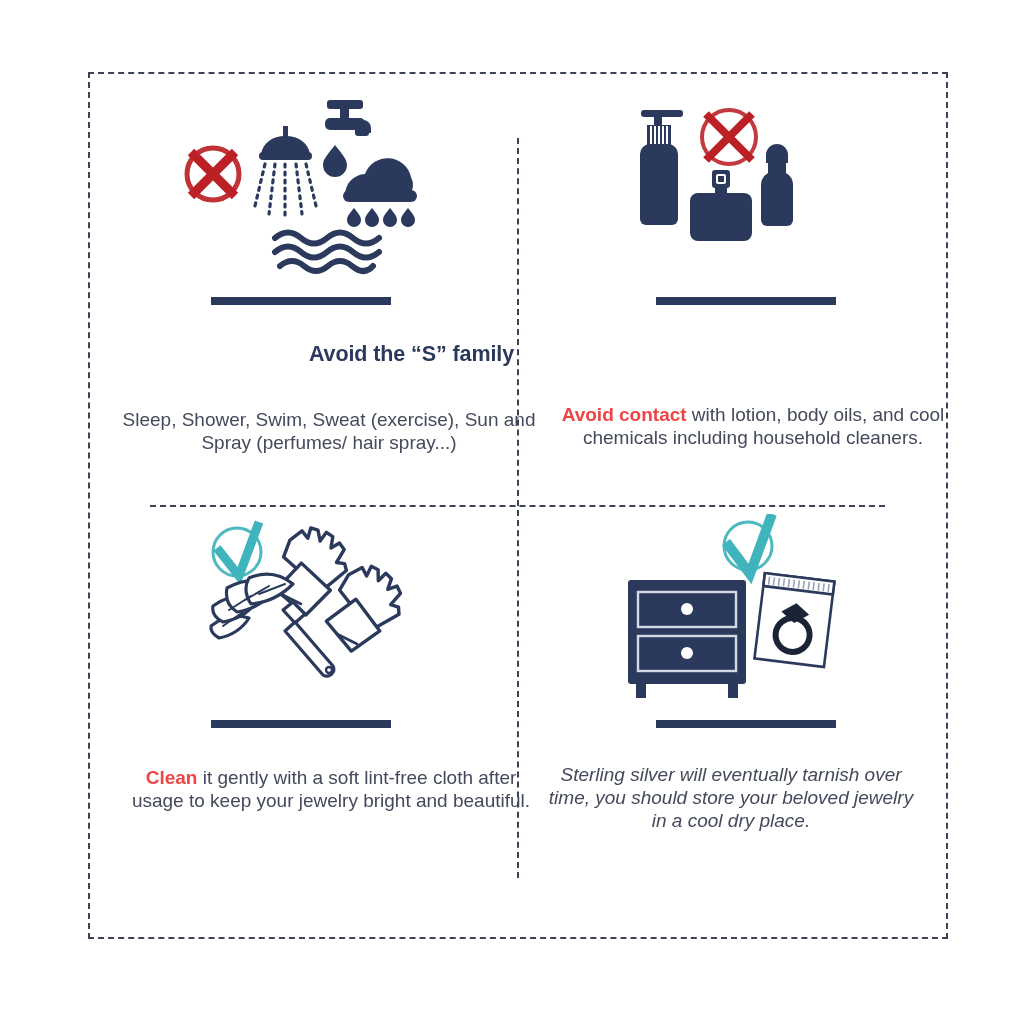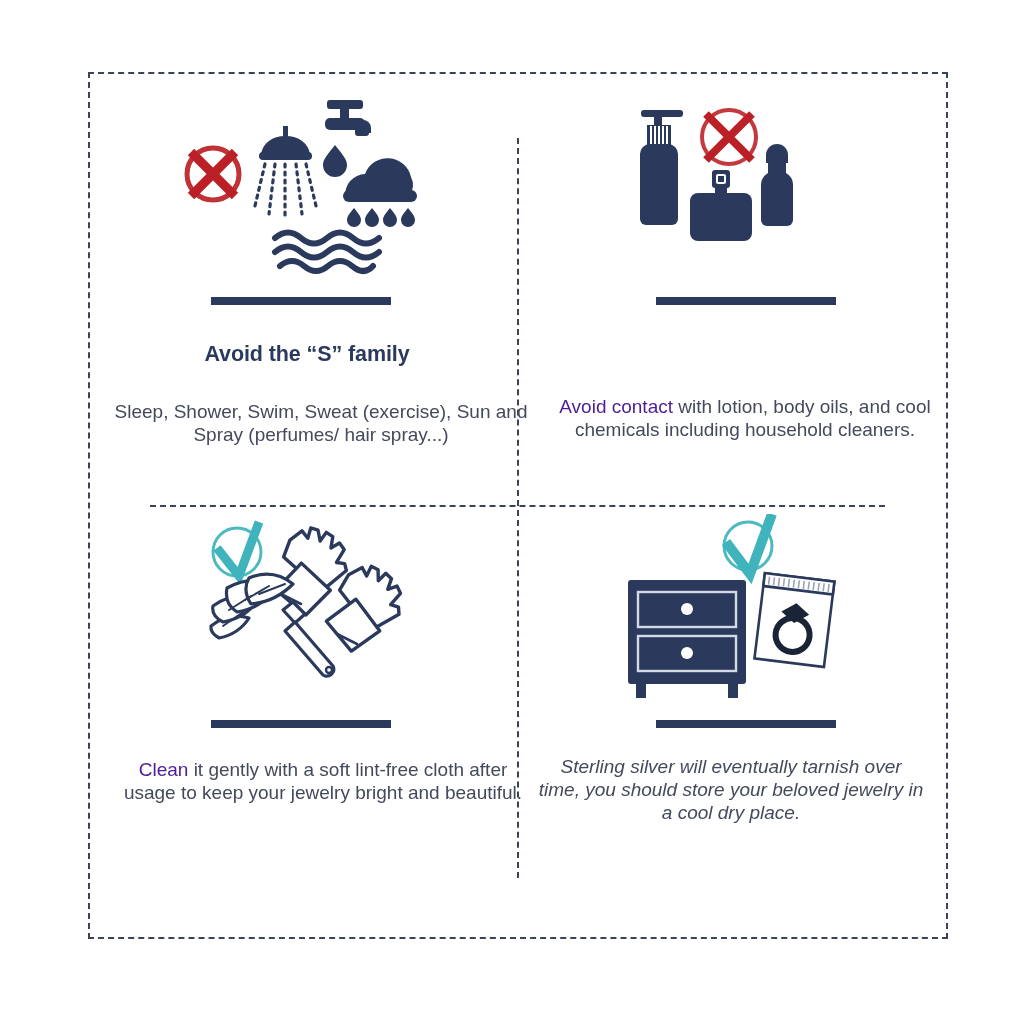--- a/index.html
+++ b/index.html
@@ -67,38 +67,38 @@
   .icon-stage svg { display: block; margin: 0 auto; }
 
   .rule {
     width: 180px;
     height: 8px;
     background: #2b3a5c;
     margin: 0 auto;
   }
 
   .heading {
-    text-align: center;
+    text-align: right;
     color: #2b3a5c;
     font-size: 21.5px;
     font-weight: bold;
     letter-spacing: -0.1px;
     margin: 0;
   }
 
   .body-text {
     text-align: center;
     color: #444a5c;
     font-size: 19px;
     line-height: 1.22;
-    margin: 8px;
+    margin: 16px;
     padding: 0 6px;
   }
   .body-text + .body-text { margin-top: 14px; }
-  .body-text b { color: #4c1d95; font-weight: normal; }
+  .body-text b { color: #ef4444; font-weight: bold; }
 
   
   .tl-rule  { position: absolute; left: 111px; top: 205px; }
   .tl-head  { position: absolute; left: 0; top: 250px; width: 414px; }
   .tl-body  { position: absolute; left: 0; top: 300px; width: 414px; }
 
   .tr-rule  { position: absolute; left: 132px; top: 205px; }
   .tr-body  { position: absolute; left: 0; top: 295px; width: 414px; }
 
   .bl-rule  { position: absolute; left: 111px; top: 206px; }

